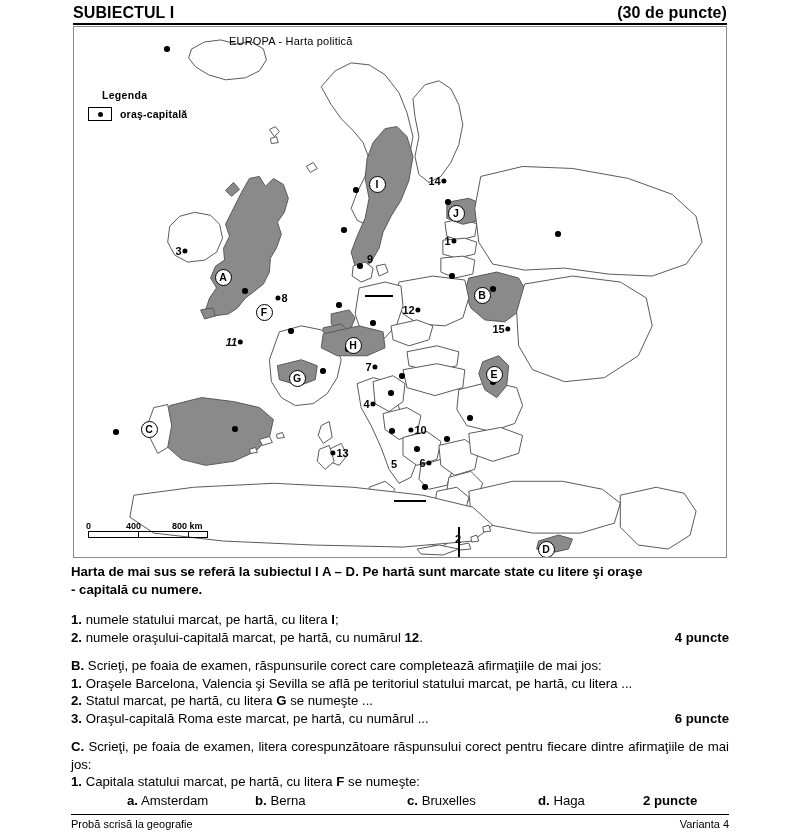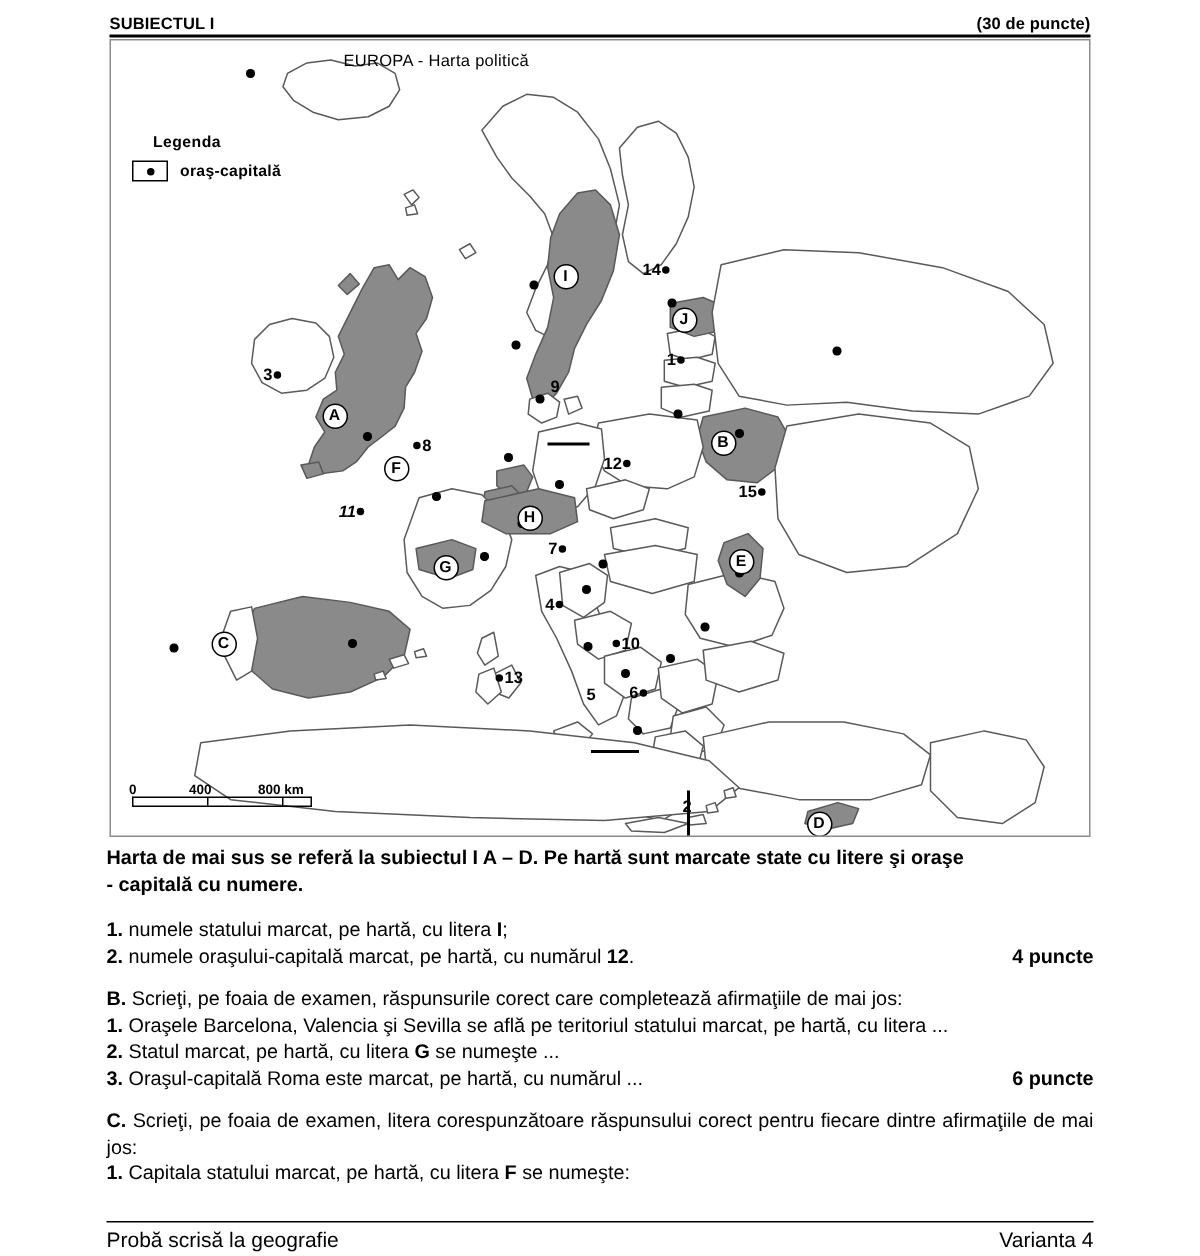--- a/index.html
+++ b/index.html
@@ -24,21 +24,21 @@
 
   
   .exam-header {
     position: absolute;
     left: 73px; top: 5px;
     width: 654px;
     height: 20px;
     display: flex;
     justify-content: space-between;
     align-items: flex-end;
-    font-size: 11px;
+    font-size: 16px;
     font-weight: bold;
     border-bottom: 2px solid #000;
     padding-bottom: 1px;
     box-sizing: border-box;
   }
   .exam-header .left { letter-spacing: 0.1px; }
   .exam-header .right { letter-spacing: 0.1px; }
 
   
   .map-frame {
@@ -208,21 +208,21 @@
 
   
   .footer {
     position: absolute;
     left: 71px; top: 814px;
     width: 658px;
     border-top: 1.4px solid #000;
     padding-top: 3px;
     display: flex;
     justify-content: space-between;
-    font-size: 14px;
+    font-size: 11px;
   }
 </style>
 </head>
 <body>
 
 <div class="page">
 
   <div class="exam-header">
     <span class="left">SUBIECTUL I</span>
     <span class="right">(30 de puncte)</span>
@@ -441,20 +441,27 @@
       </div>
     </div>
 
     <div class="section">
       <div class="justify">
         <span class="bold">C.</span><span> Scrieţi, pe foaia de examen, litera corespunzătoare răspunsului corect pentru fiecare dintre afirmaţiile de mai jos:</span>
       </div>
       <div class="line">
         <span class="bold">1.</span><span> Capitala statului marcat, pe hartă, cu litera </span><span class="bold">F</span><span> se numeşte:</span>
       </div>
+      <div class="answers">
+        <span class="opt o1"><span class="bold">a.</span><span> Amsterdam</span></span>
+        <span class="opt o2"><span class="bold">b.</span><span> Berna</span></span>
+        <span class="opt o3"><span class="bold">c.</span><span> Bruxelles</span></span>
+        <span class="opt o4"><span class="bold">d.</span><span> Haga</span></span>
+        <span class="opt pts-inline">2 puncte</span>
+      </div>
     </div>
   </div>
 
   <div class="footer">
     <span>Probă scrisă la geografie</span>
     <span>Varianta 4</span>
   </div>
 
 </div>
 

